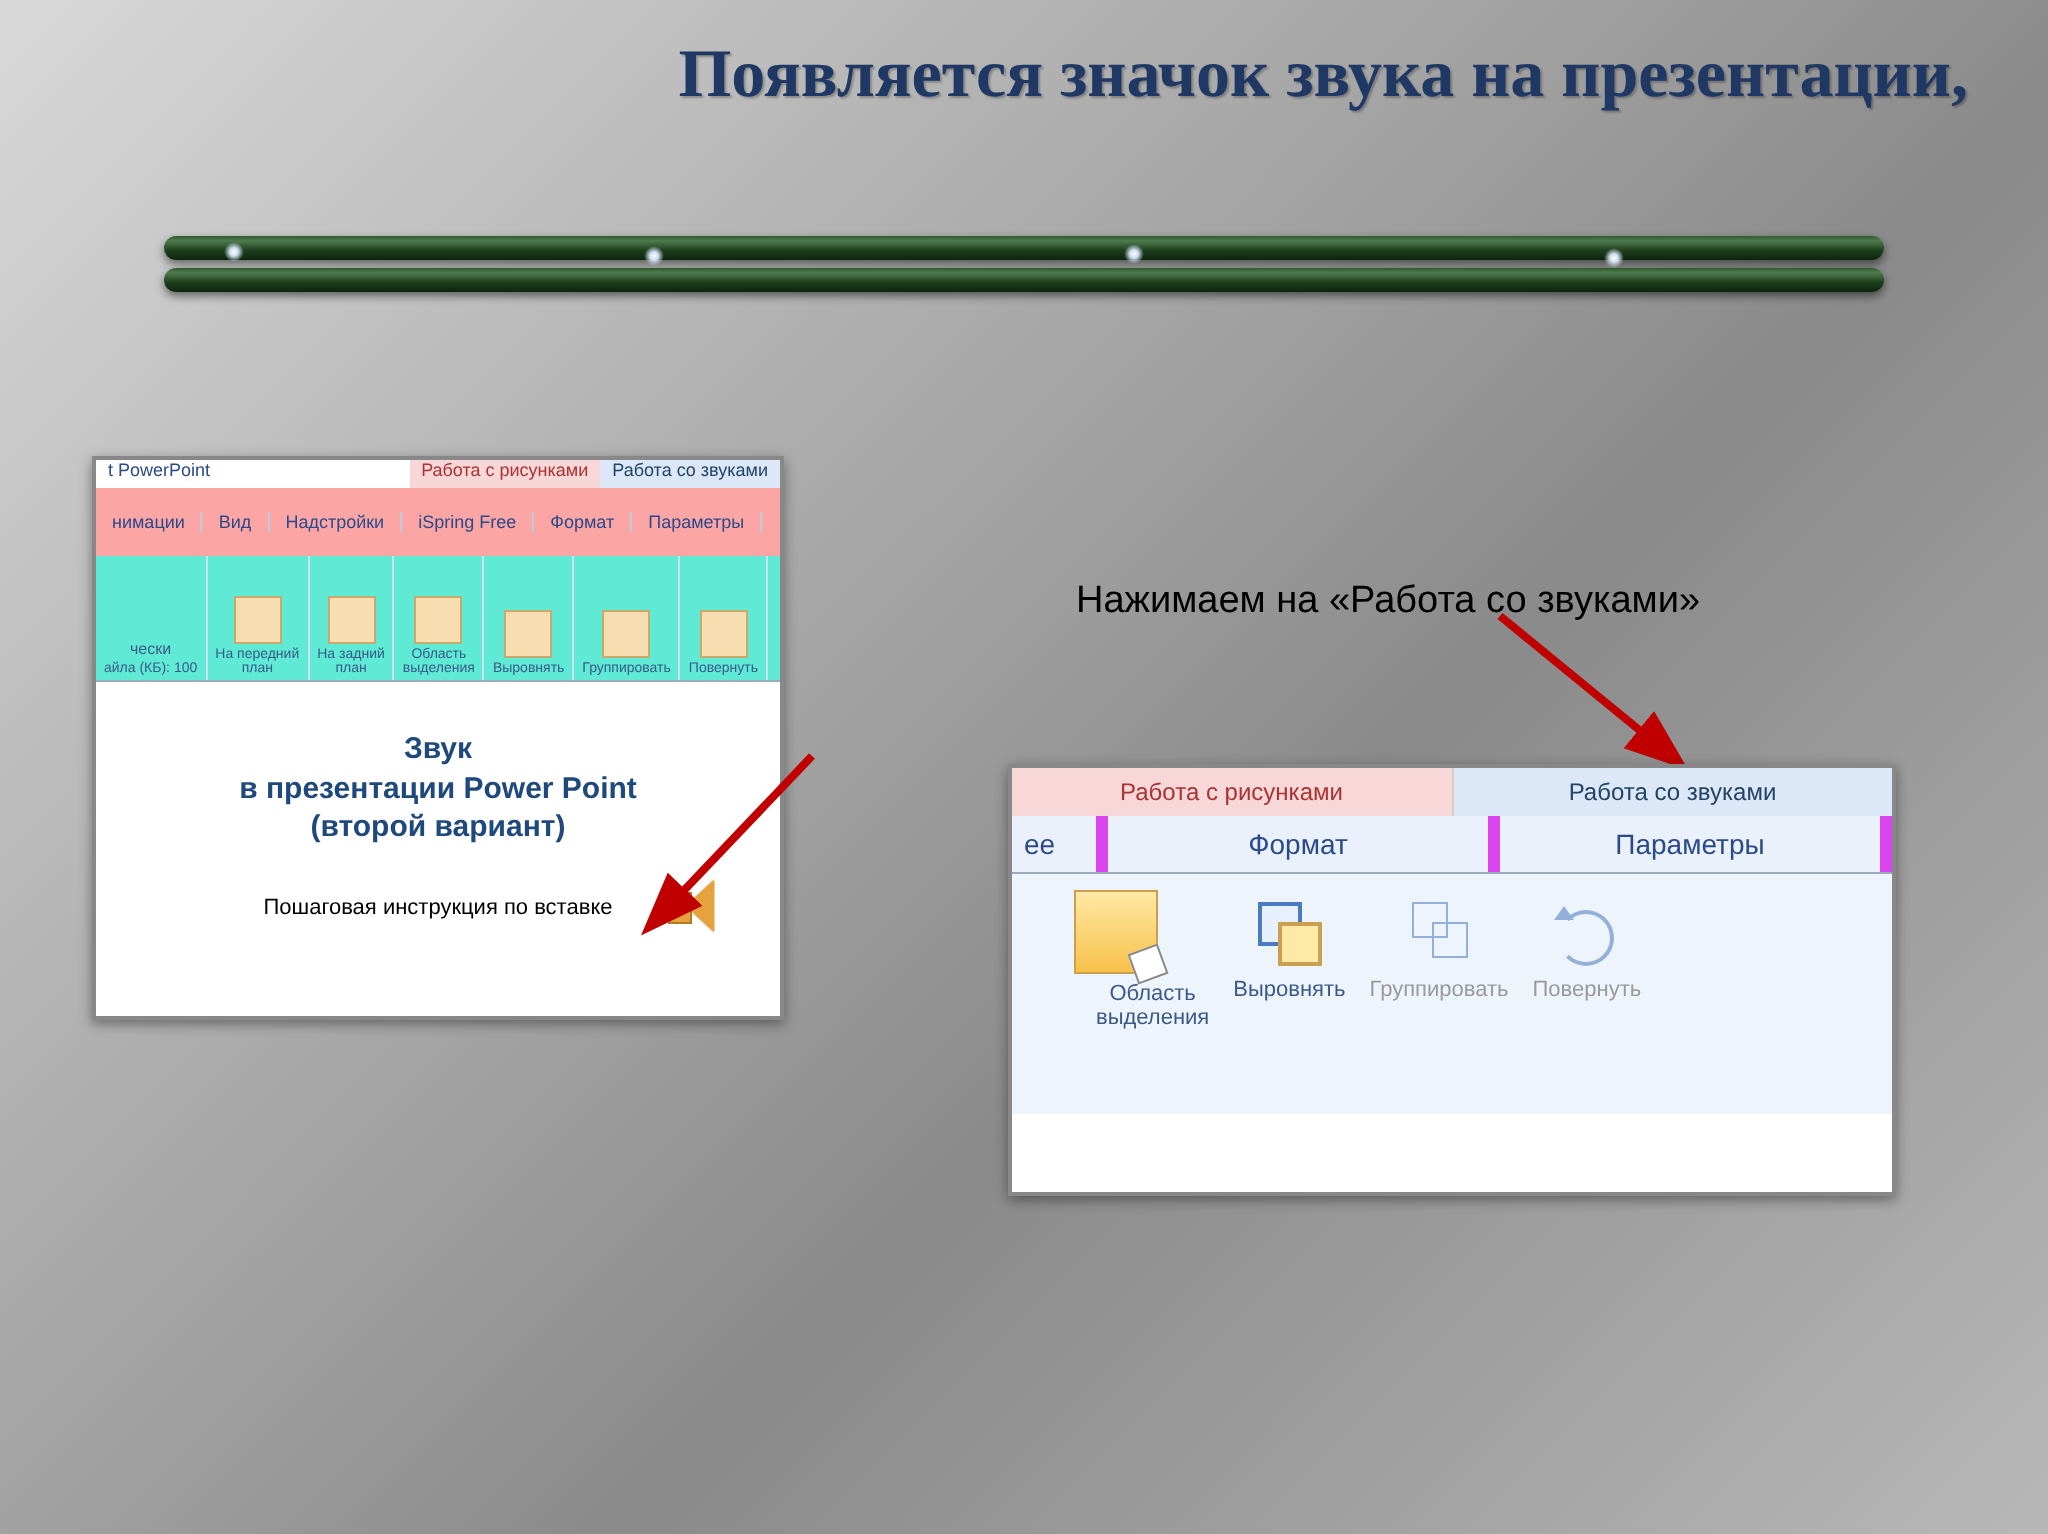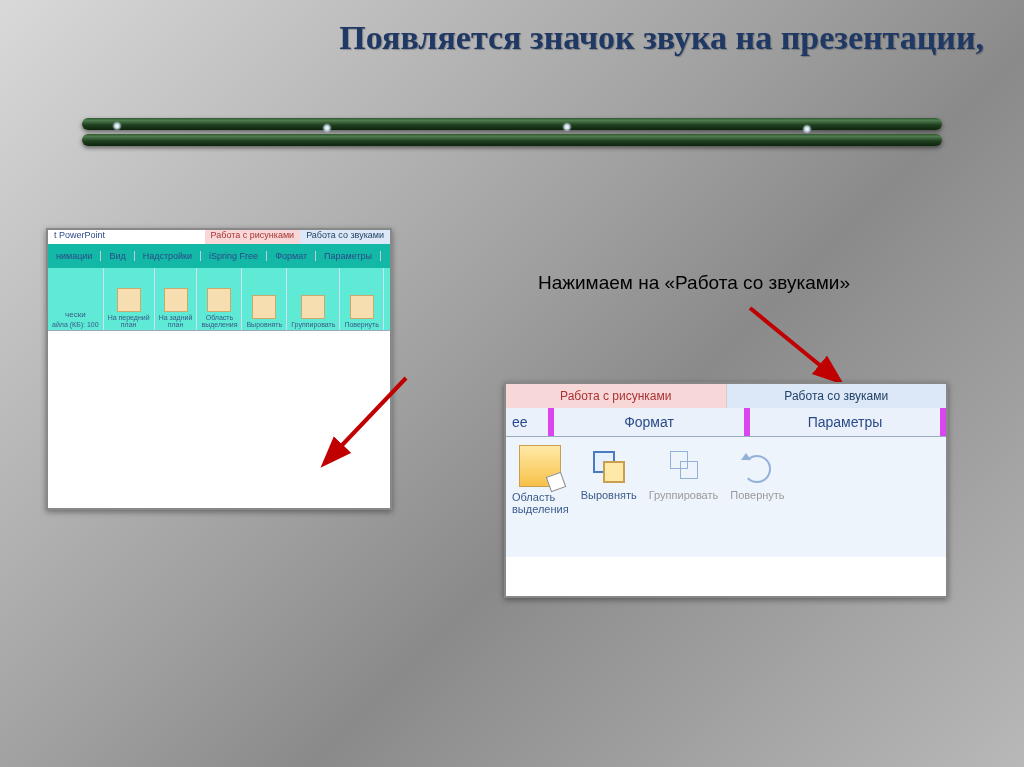--- a/index.html
+++ b/index.html
@@ -17,21 +17,21 @@
   .sparkle{position:absolute;width:10px;height:10px;border-radius:50%;
     background:radial-gradient(circle,#fff 0%,#cde 30%,transparent 70%);}
   .callout{position:absolute;color:#000;font-size:19px;}
   .arrow{position:absolute;}
   
   .shot{position:absolute;background:#fff;border:2px solid #888;
     box-shadow:0 2px 6px rgba(0,0,0,.4);}
   .shot1{left:46px;top:228px;width:342px;height:278px;}
   .shot1 .ctx{display:flex;font-size:9px;height:14px;}
   .shot1 .ctx span{padding:0 6px;}
-  .shot1 .subtab{display:flex;font-size:9px;color:#2a4a8a;background:#14b8a6;height:24px;
+  .shot1 .subtab{display:flex;font-size:9px;color:#2a4a8a;background:#fca5a5;height:34px;
     align-items:center;}
   .shot1 .subtab span{padding:0 8px;border-right:1px solid #bcd;}
   .shot1 .rib{display:flex;height:62px;background:#5eead4;border-bottom:1px solid #9ab;
     font-size:7px;color:#3a5a8a;}
   .shot1 .rib .grp{display:flex;flex-direction:column;align-items:center;justify-content:flex-end;
     padding:2px 4px;border-right:1px solid #cfe0f3;}
   .shot1 .rib .ico{width:22px;height:22px;background:#f7deb0;border:1px solid #caa96a;margin-bottom:2px;}
   .shot1 .slide{padding:24px 8px 0 8px;text-align:center;}
   .shot1 .slide .h{color:#1f497d;font-size:15px;font-weight:bold;line-height:1.3;}
   .shot1 .slide .sub{color:#000;font-size:11px;margin-top:24px;}
@@ -136,32 +136,42 @@
       </div>
     <div class="grp">
         <div class="ico"></div>
       <span>Группировать</span>
       </div>
     <div class="grp">
         <div class="ico"></div>
       <span>Повернуть</span>
       </div>
   </div>
+  <div class="slide">
+    <div class="h" style="white-space:pre-line;">Звук
+в презентации Power Point
+(второй вариант)</div>
+    <div class="sub">Пошаговая инструкция по вставке</div>
+    <div class="speaker">
+      <div class="box"></div>
+        <div class="cone"></div>
+    </div>
+  </div>
 </div>
 
 <svg class="arrow" style="left:296px;top:372px;width:120px;height:120px;">
   <defs>
       <marker id="ah1" markerWidth="10" markerHeight="10" refX="6" refY="3" orient="auto">
     <path d="M0,0 L8,3 L0,6 Z" fill="#c00000"></path>
       </marker>
     </defs>
   <line x1="110" y1="6" x2="30" y2="90" stroke="#c00000" stroke-width="4" marker-end="url(#ah1)"></line>
 </svg>
 
-<div class="callout" style="left:538px;top:272px;">Нажимаем на «Работа со звуками»</div>
+<div class="callout" style="left:538px;top:290px;">Нажимаем на «Работа со звуками»</div>
 
 <svg class="arrow" style="left:740px;top:300px;width:120px;height:100px;">
   <defs>
       <marker id="ah2" markerWidth="10" markerHeight="10" refX="6" refY="3" orient="auto">
     <path d="M0,0 L8,3 L0,6 Z" fill="#c00000"></path>
       </marker>
     </defs>
   <line x1="10" y1="8" x2="98" y2="80" stroke="#c00000" stroke-width="4" marker-end="url(#ah2)"></line>
 </svg>
 
@@ -171,21 +181,21 @@
     <div class="c2">Работа со звуками</div>
   </div>
   <div class="tabrow">
     <div class="t ee">ee</div>
     <div class="t" style="flex:1;justify-content:center;">Формат</div>
     <div class="t" style="flex:1;justify-content:center;">Параметры</div>
   </div>
   <div class="rib">
     <div class="g">
       <div class="bigico ico-sel"></div>
-      <span style="white-space:pre;">Область
+      <span style="white-space:pre;text-align:center;margin-left:36px;">Область
 выделения</span>
     </div>
     <div class="g">
       <div class="bigico ico-align">
           <div class="a"></div>
           <div class="b"></div>
         </div>
       <span>Выровнять</span>
     </div>
     <div class="g dis">

